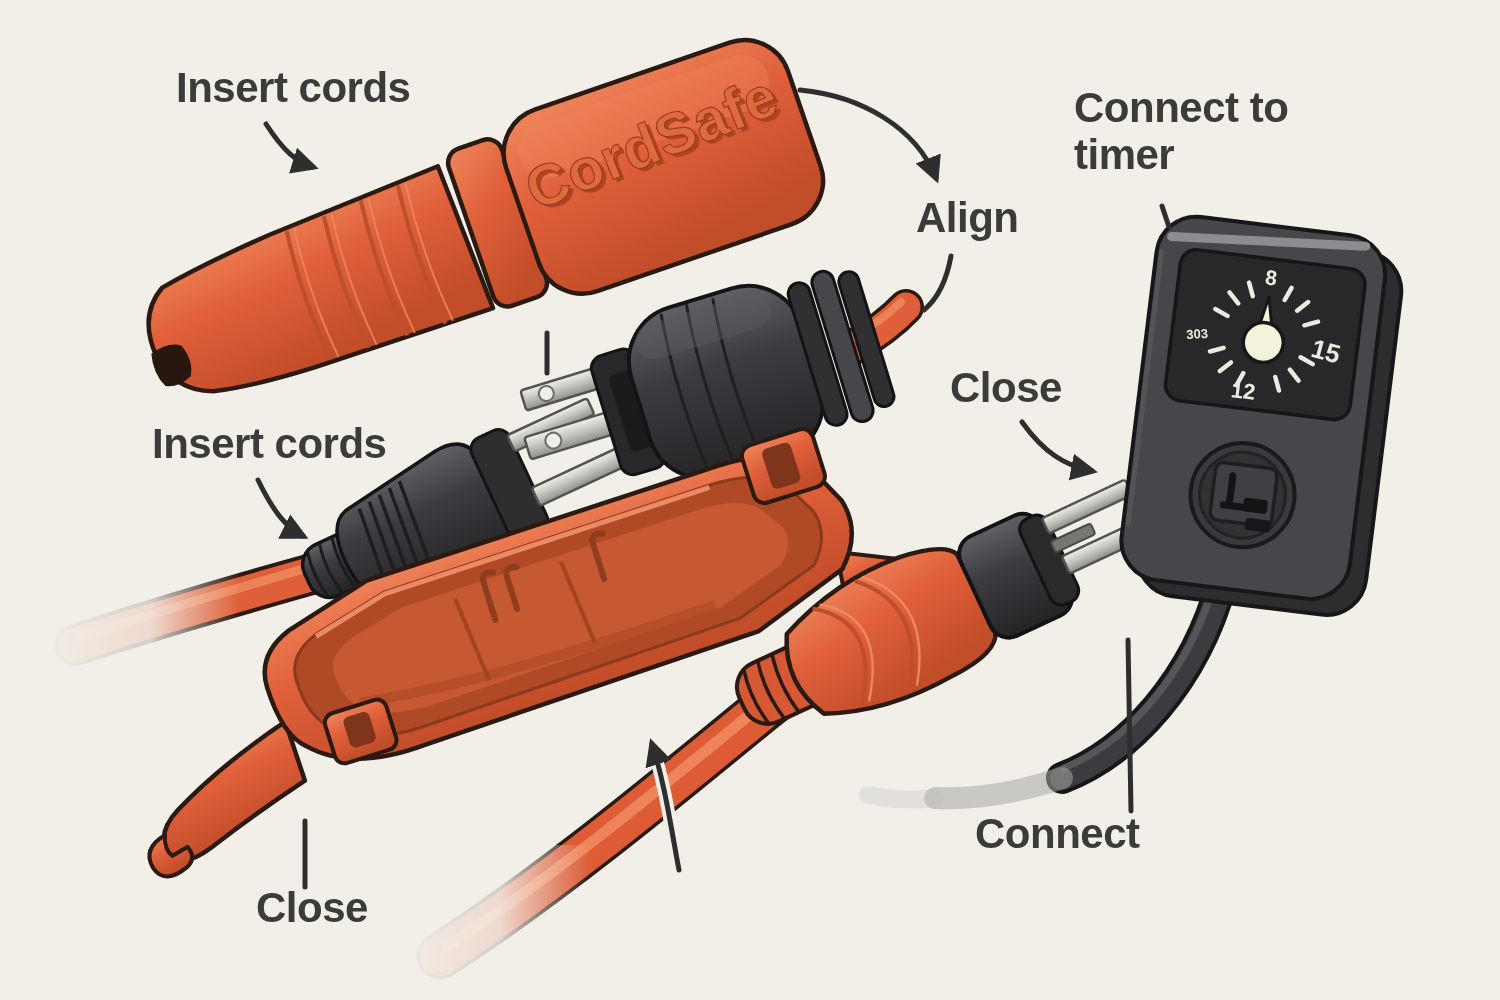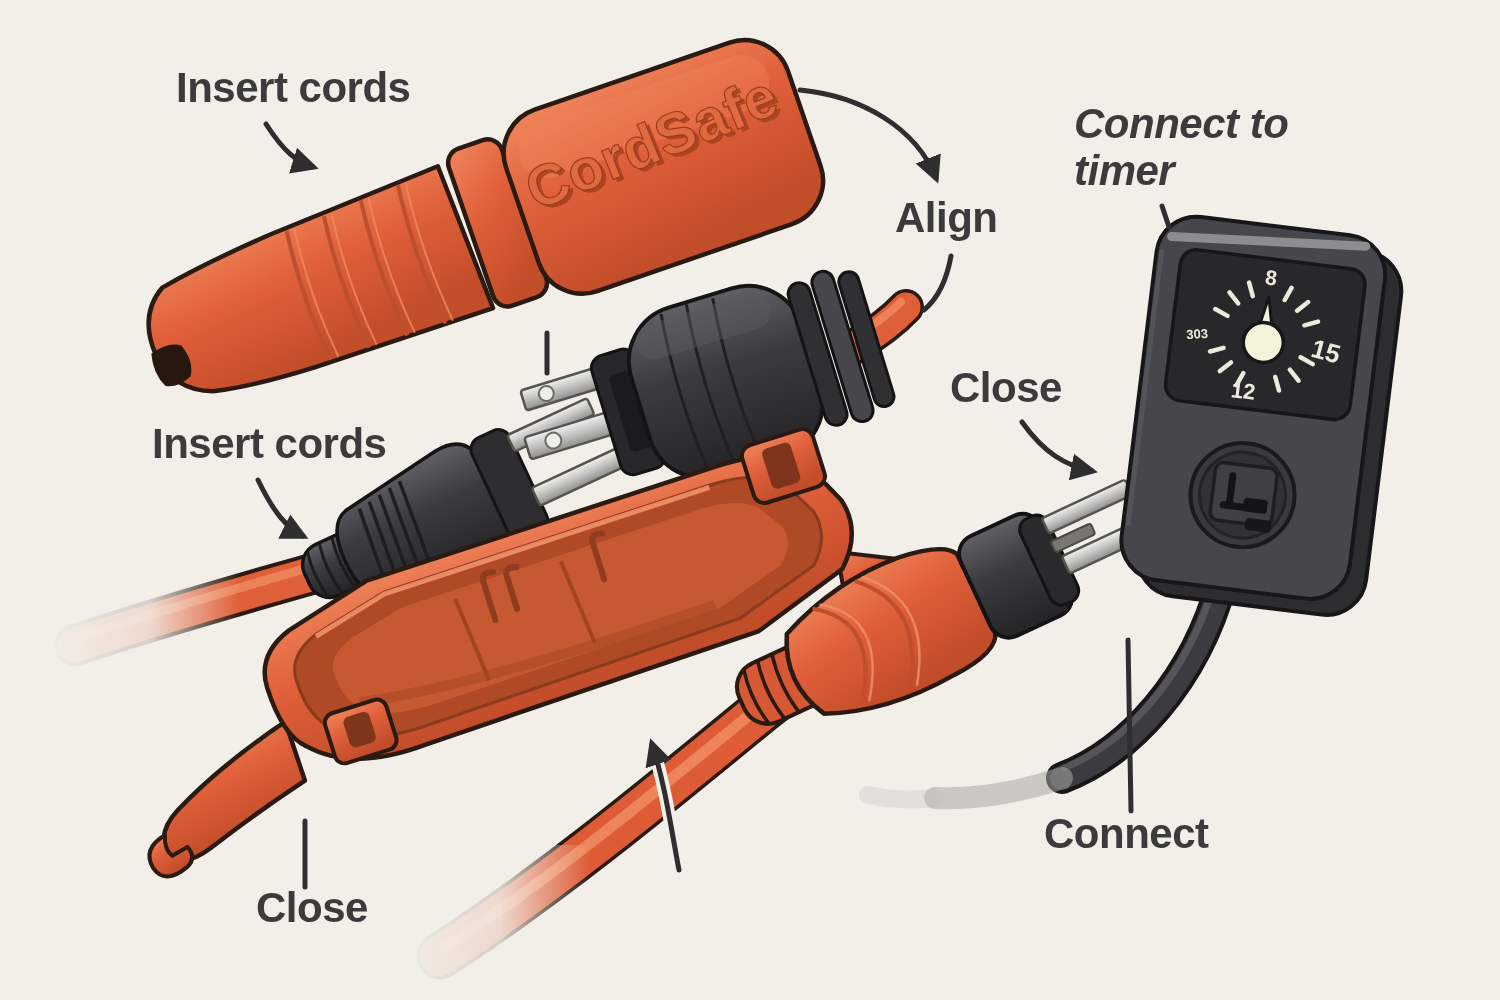--- a/index.html
+++ b/index.html
@@ -194,19 +194,19 @@
     <path d="M 1022,422 C 1044,453 1066,466 1092,471" marker-end="url(#ah)"></path>
     <path d="M 305,821 L 305,887"></path>
     <path d="M 679,870 C 671,828 665,784 652,744" stroke="#f2efe9" stroke-width="13"></path>
     <path d="M 679,870 C 671,828 665,784 652,744" marker-end="url(#ah)"></path>
     <path d="M 1128,640 L 1131,811"></path>
     <path d="M 1162,206 L 1169,227"></path>
   </g>
 </svg>
 
 <div class="label" style="left:176px;top:64px;">Insert cords</div>
-<div class="label" style="left:895px;top:194px;">Align</div>
-<div class="label" style="left:1074px;top:100px;width:255px;font-style:italic;">Connect to timer</div>
+<div class="label" style="left:916px;top:194px;">Align</div>
+<div class="label" style="left:1074px;top:84px;width:255px;">Connect to timer</div>
 <div class="label" style="left:152px;top:420px;">Insert cords</div>
 <div class="label" style="left:950px;top:364px;">Close</div>
 <div class="label" style="left:256px;top:884px;">Close</div>
-<div class="label" style="left:1044px;top:810px;">Connect</div>
+<div class="label" style="left:975px;top:810px;">Connect</div>
 </div>
 
 </body></html>

